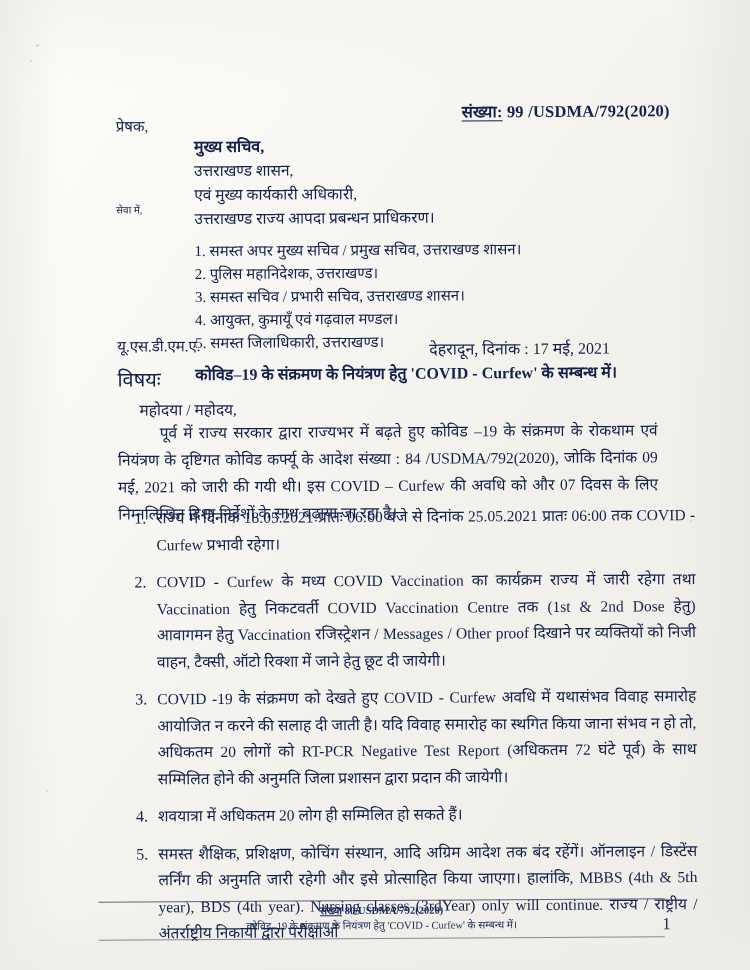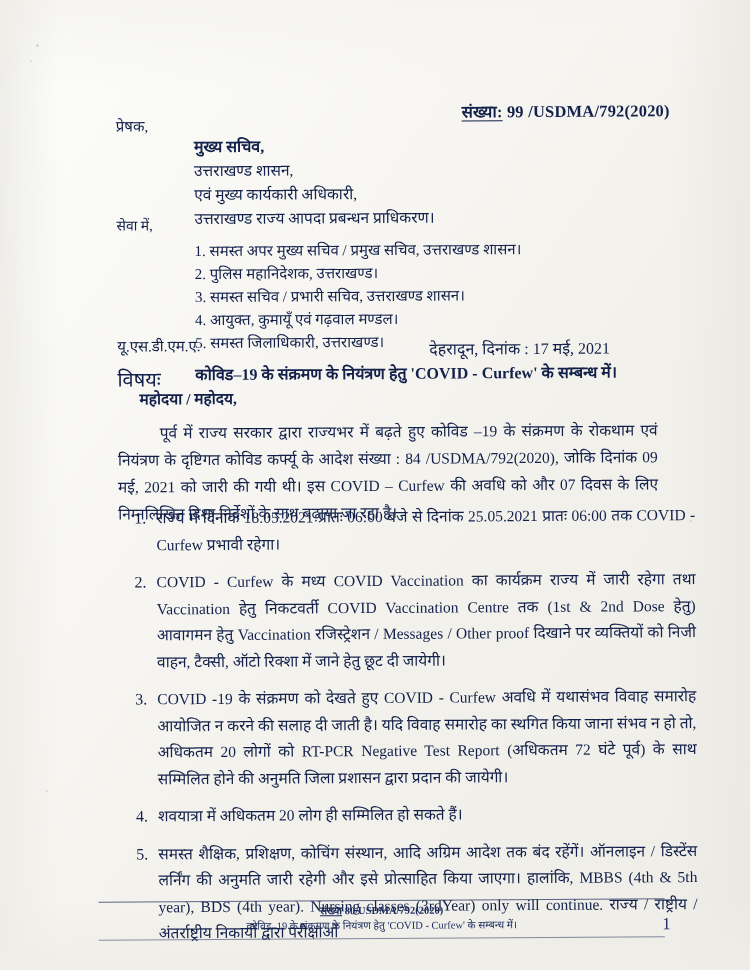--- a/index.html
+++ b/index.html
@@ -91,23 +91,23 @@
     position: absolute;
     top: 134px;
     left: 196px;
     font-size: 15.5px;
     line-height: 24px;
   }
   .from-block .ln1 { font-weight: bold; font-size: 16px; }
 
   .lbl-to {
     position: absolute;
-    top: 214px;
-    left: 118px;
-    font-size: 14px;
+    top: 201px;
+    left: 118px;
+    font-size: 10px;
   }
   .to-list {
     position: absolute;
     top: 239px;
     left: 196px;
     font-size: 15px;
     line-height: 23px;
   }
   .to-list .row { white-space: nowrap; }
 
@@ -135,24 +135,23 @@
     position: absolute;
     top: 362px;
     left: 196px;
     font-size: 16px;
     font-weight: bold;
     white-space: nowrap;
   }
 
   .salutation {
     position: absolute;
-    top: 386px;
+    top: 397px;
     left: 140px;
     font-size: 15.5px;
-    font-weight: bold;
   }
 
   .para-intro {
     position: absolute;
     top: 418px;
     left: 118px;
     width: 540px;
     font-size: 15.5px;
     line-height: 27px;
     text-align: justify;

